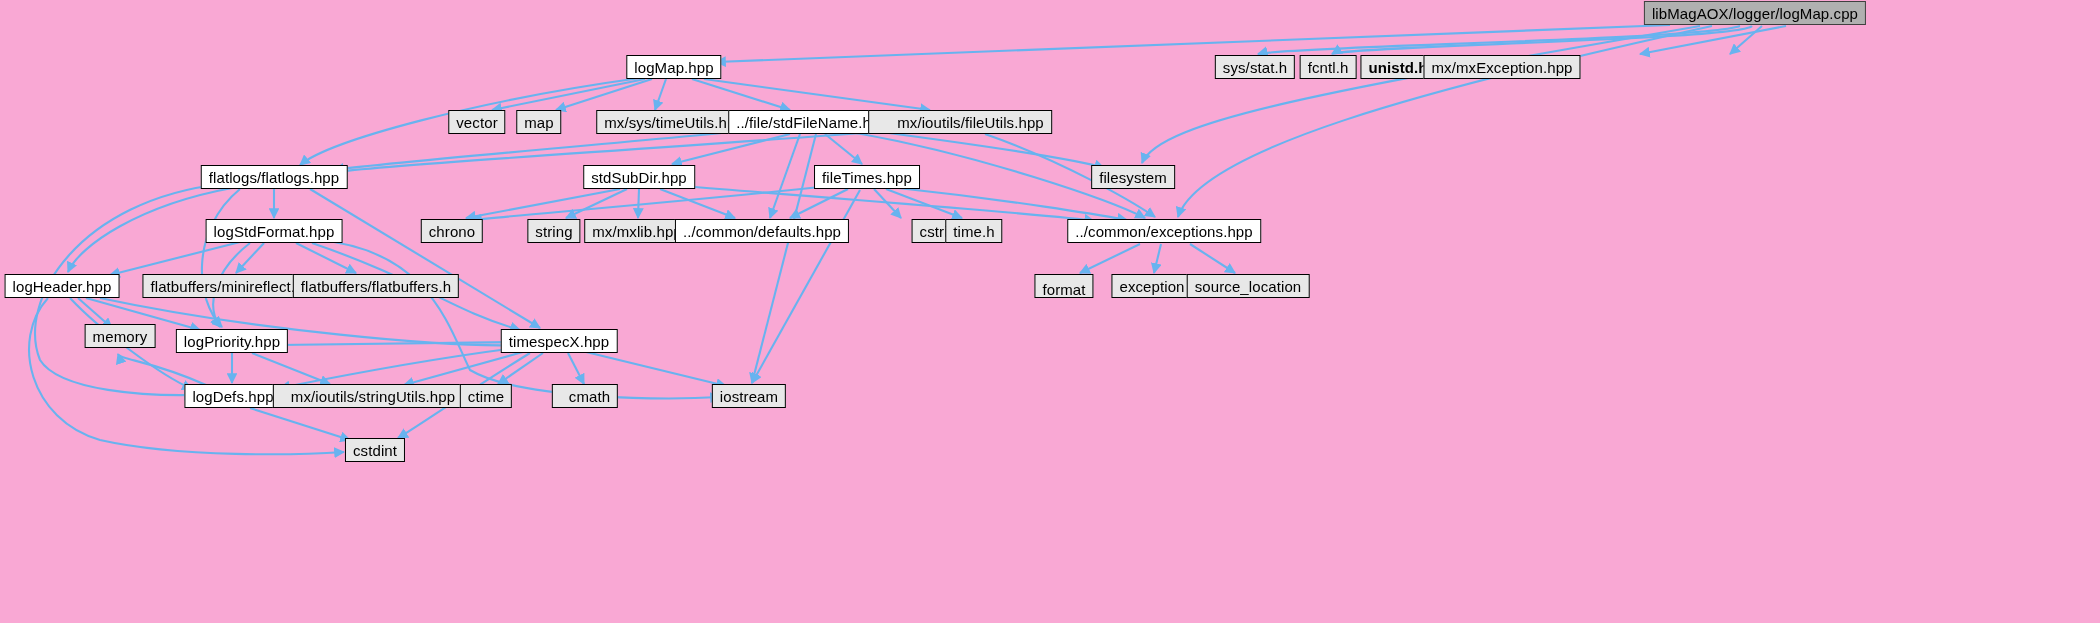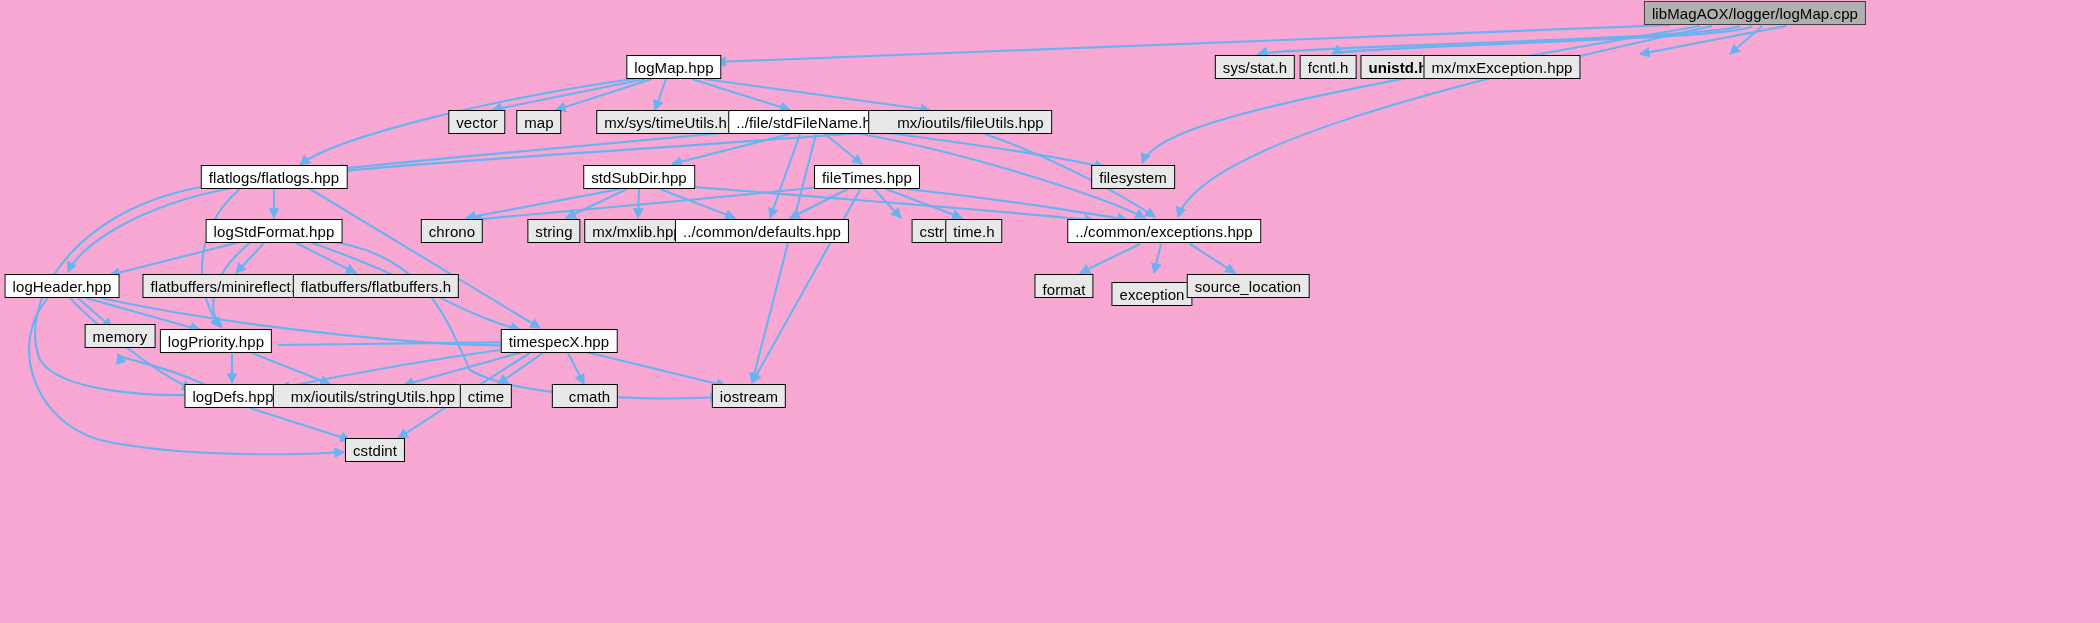--- a/index.html
+++ b/index.html
@@ -207,30 +207,30 @@
       </div>
       <div class="node sys" style="left: 227px; top: 286px;">
         <span class="node-label">flatbuffers/minireflect.h</span>
       </div>
       <div class="node sys" style="left: 376px; top: 286px;">
         <span class="node-label">flatbuffers/flatbuffers.h</span>
       </div>
       <div class="node sys" style="left: 1064px; top: 286px; align-items: flex-end;">
         <span class="node-label">format</span>
       </div>
-      <div class="node sys" style="left: 1152px; top: 294px;">
+      <div class="node sys" style="left: 1152px; top: 286px;">
         <span class="node-label">exception</span>
       </div>
       <div class="node sys" style="left: 1248px; top: 286px;">
         <span class="node-label">source_location</span>
       </div>
       <div class="node sys" style="left: 120px; top: 336px;">
         <span class="node-label">memory</span>
       </div>
-      <div class="node local" style="left: 216px; top: 341px; text-align: right;">
+      <div class="node local" style="left: 232px; top: 341px; text-align: right;">
         <span class="node-label">logPriority.hpp</span>
       </div>
       <div class="node local" style="left: 559px; top: 341px;">
         <span class="node-label">timespecX.hpp</span>
       </div>
       <div class="node local" style="left: 233px; top: 396px;">
         <span class="node-label">logDefs.hpp</span>
       </div>
       <div class="node sys" style="left: 368px; top: 396px; padding-left: 17px;">
         <span class="node-label">mx/ioutils/stringUtils.hpp</span>

